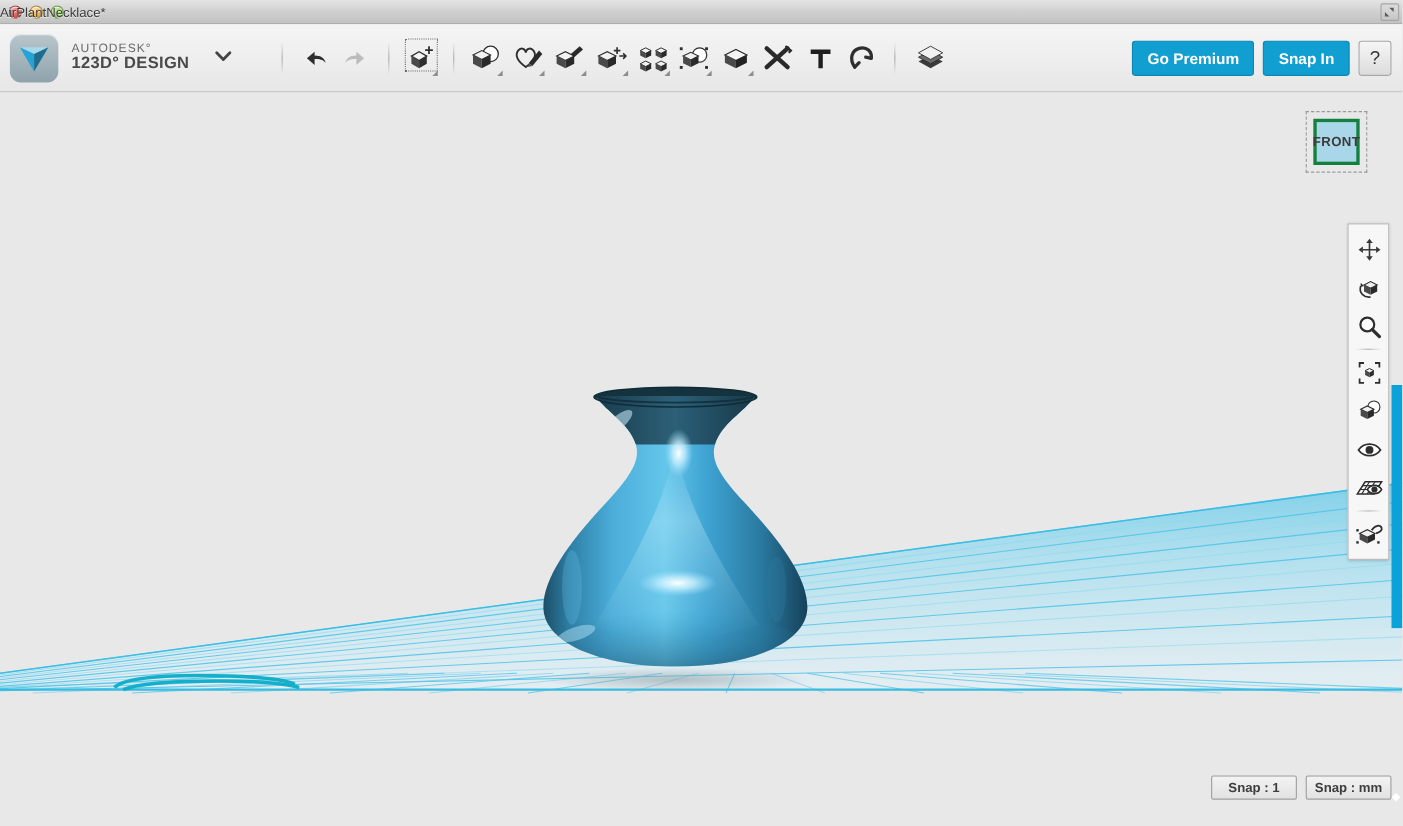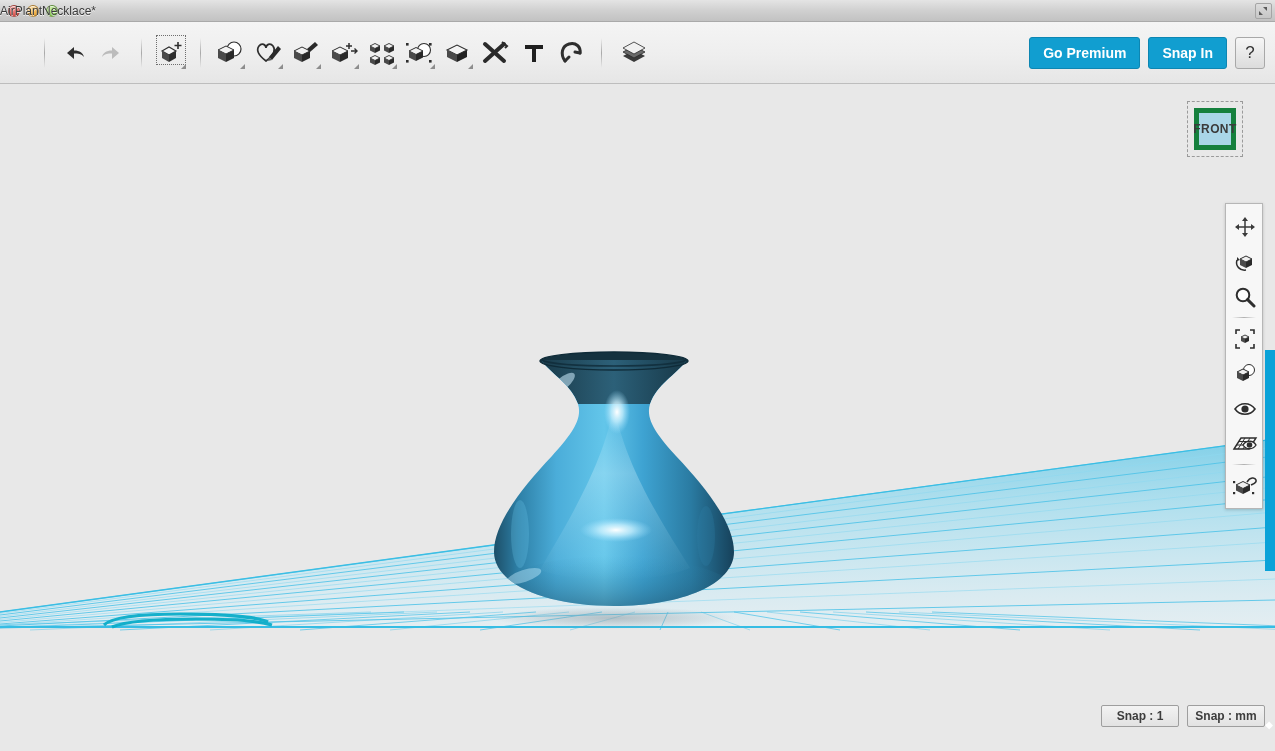--- a/index.html
+++ b/index.html
@@ -107,21 +107,21 @@
   
   .viewcube {
     position:absolute; right:32px; top:17px; width:56px; height:56px;
     cursor:pointer;
   }
   .viewcube .dashed {
     position:absolute; inset:0; border:1px dashed #9a9a9a;
   }
   .viewcube .face {
     position:absolute; left:7px; top:7px; right:7px; bottom:7px;
-    background:#a9d6e8; border:5px solid #15803d;
+    background:#a9d6e8; border:3px solid #15803d;
     display:flex; align-items:center; justify-content:center;
     font-size:12px; font-weight:bold; color:#3b3b3b; letter-spacing:.4px;
   }
   .viewcube .shadow {
     position:absolute; left:10px; top:10px; right:-4px; bottom:-4px;
     background:rgba(150,150,150,.35); z-index:-1;
   }
 
   
   .navbar {
@@ -178,20 +178,38 @@
     <div class="titlebar-title">AirPlantNecklace*</div>
     <div class="win-resize">
       <svg width="15" height="14" viewBox="0 0 15 14">
         <path d="M3 11 L3 7 L5 9 L9 5 L7 3 L11 3 L11 7 L9 5 L5 9 L7 11 Z" fill="#5a5a5a"></path>
       </svg>
     </div>
   </div>
 
   <div class="toolbar">
 
+    <div class="brand">
+      <div class="brand-logo">
+        <svg width="30" height="28" viewBox="0 0 30 28">
+          <polygon points="2,4 28,4 15,10" fill="#a8d8ec"></polygon>
+          <polygon points="2,4 15,10 15,26" fill="#23a3d6"></polygon>
+          <polygon points="28,4 15,10 15,26" fill="#1d6d8f"></polygon>
+        </svg>
+      </div>
+      <div class="brand-text">
+        <div class="brand-top">AUTODESK°</div>
+        <div class="brand-bottom">123D° DESIGN</div>
+      </div>
+      <div class="brand-caret">
+        <svg width="18" height="12" viewBox="0 0 18 12">
+          <path d="M3 3 L9 9 L15 3" stroke="#444" stroke-width="2.6" fill="none" stroke-linecap="round" stroke-linejoin="round"></path>
+        </svg>
+      </div>
+    </div>
 
     <div class="tb-sep" style="margin-left:44px;"></div>
 
     <div class="tb-btn">
       <svg width="26" height="22" viewBox="0 0 26 22">
         <path d="M6 11 L13 5 L13 8.5 C19 8.5 22 11 23 15 C20.5 12 17 11.6 13 11.6 L13 17 Z" fill="#2e2e2e"></path>
       </svg>
     </div>
     <div class="tb-btn">
       <svg width="26" height="22" viewBox="0 0 26 22">

